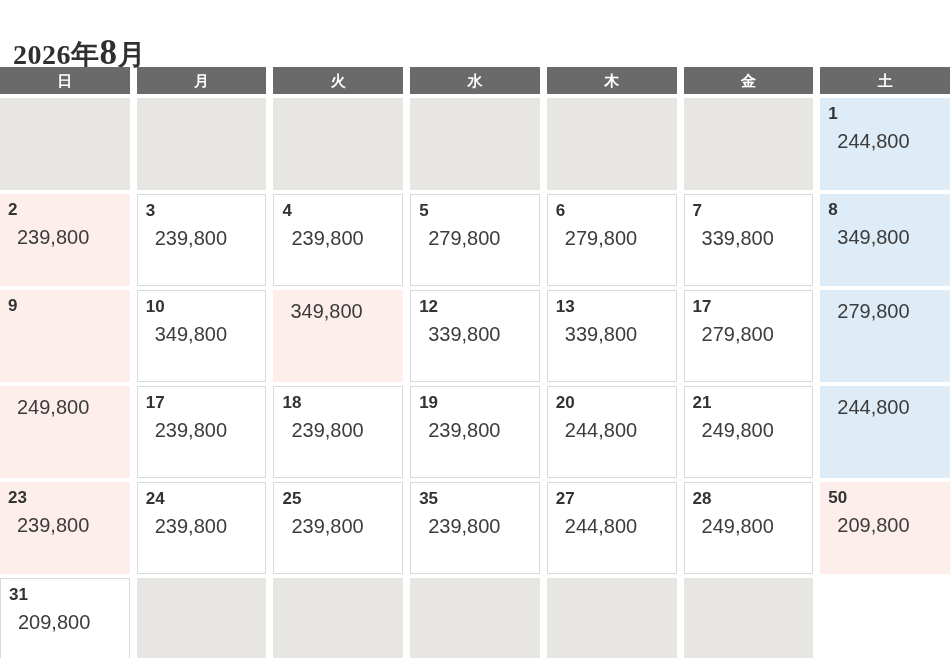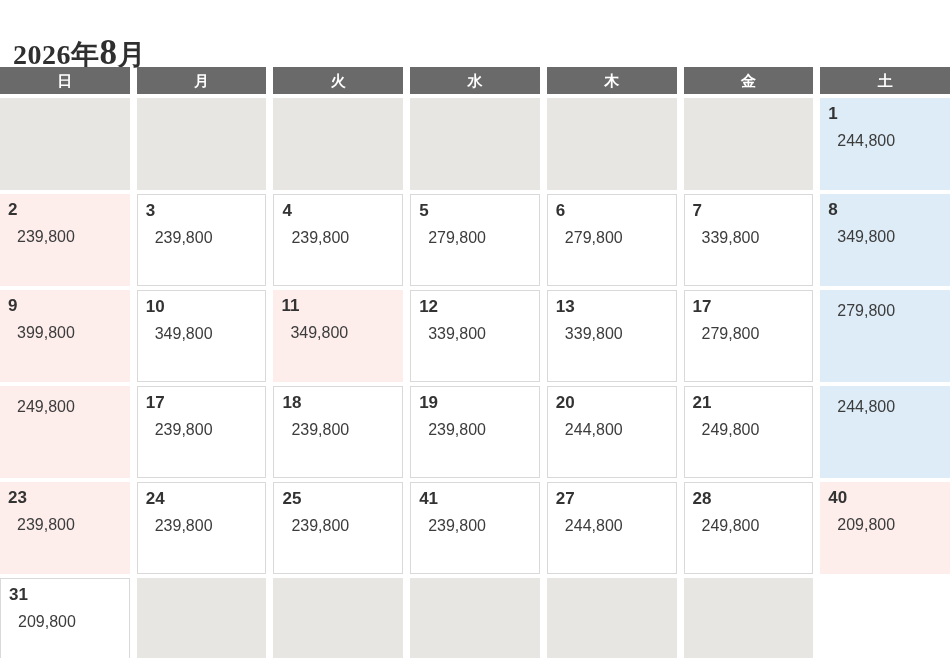--- a/index.html
+++ b/index.html
@@ -52,21 +52,21 @@
   }
   .cell.empty{background:var(--empty-bg);}
   .cell.sun{background:var(--sunday-bg);}
   .cell.sat{background:var(--saturday-bg);}
   .cell.wd{background:var(--weekday-bg);border:1px solid var(--weekday-border);}
   .day{
     font-size:17px;font-weight:bold;color:var(--day-text);
     line-height:22px;
   }
   .price{
-    font-size:16px;color:var(--price-text);
+    font-size:20px;color:var(--price-text);
     line-height:26px;margin:3px 0 0 9px;
   }
 </style>
 </head>
 <body>
 
 <h1 class="cal-title"><span>2026</span><span>年</span><span class="month-num">8</span><span>月</span></h1>
 
 <div class="calendar">
 
@@ -113,28 +113,26 @@
     <div class="day">7</div>
     <div class="price">339,800</div>
   </div>
   <div class="cell sat">
     <div class="day">8</div>
     <div class="price">349,800</div>
   </div>
 
   <div class="cell sun">
     <div class="day">9</div>
-    <div class="price">399,800</div>
   </div>
   <div class="cell wd">
     <div class="day">10</div>
     <div class="price">349,800</div>
   </div>
   <div class="cell sun">
-    <div class="day">11</div>
     <div class="price">349,800</div>
   </div>
   <div class="cell wd">
     <div class="day">12</div>
     <div class="price">339,800</div>
   </div>
   <div class="cell wd">
     <div class="day">13</div>
     <div class="price">339,800</div>
   </div>
@@ -179,34 +177,34 @@
   </div>
   <div class="cell wd">
     <div class="day">24</div>
     <div class="price">239,800</div>
   </div>
   <div class="cell wd">
     <div class="day">25</div>
     <div class="price">239,800</div>
   </div>
   <div class="cell wd">
-    <div class="day">41</div>
+    <div class="day">35</div>
     <div class="price">239,800</div>
   </div>
   <div class="cell wd">
     <div class="day">27</div>
     <div class="price">244,800</div>
   </div>
   <div class="cell wd">
     <div class="day">28</div>
     <div class="price">249,800</div>
   </div>
 
   <div class="cell sun">
-    <div class="day">40</div>
+    <div class="day">50</div>
     <div class="price">209,800</div>
   </div>
   <div class="cell wd">
     <div class="day">31</div>
     <div class="price">209,800</div>
   </div>
   <div class="cell empty"></div>
   <div class="cell empty"></div>
   <div class="cell empty"></div>
   <div class="cell empty"></div>

